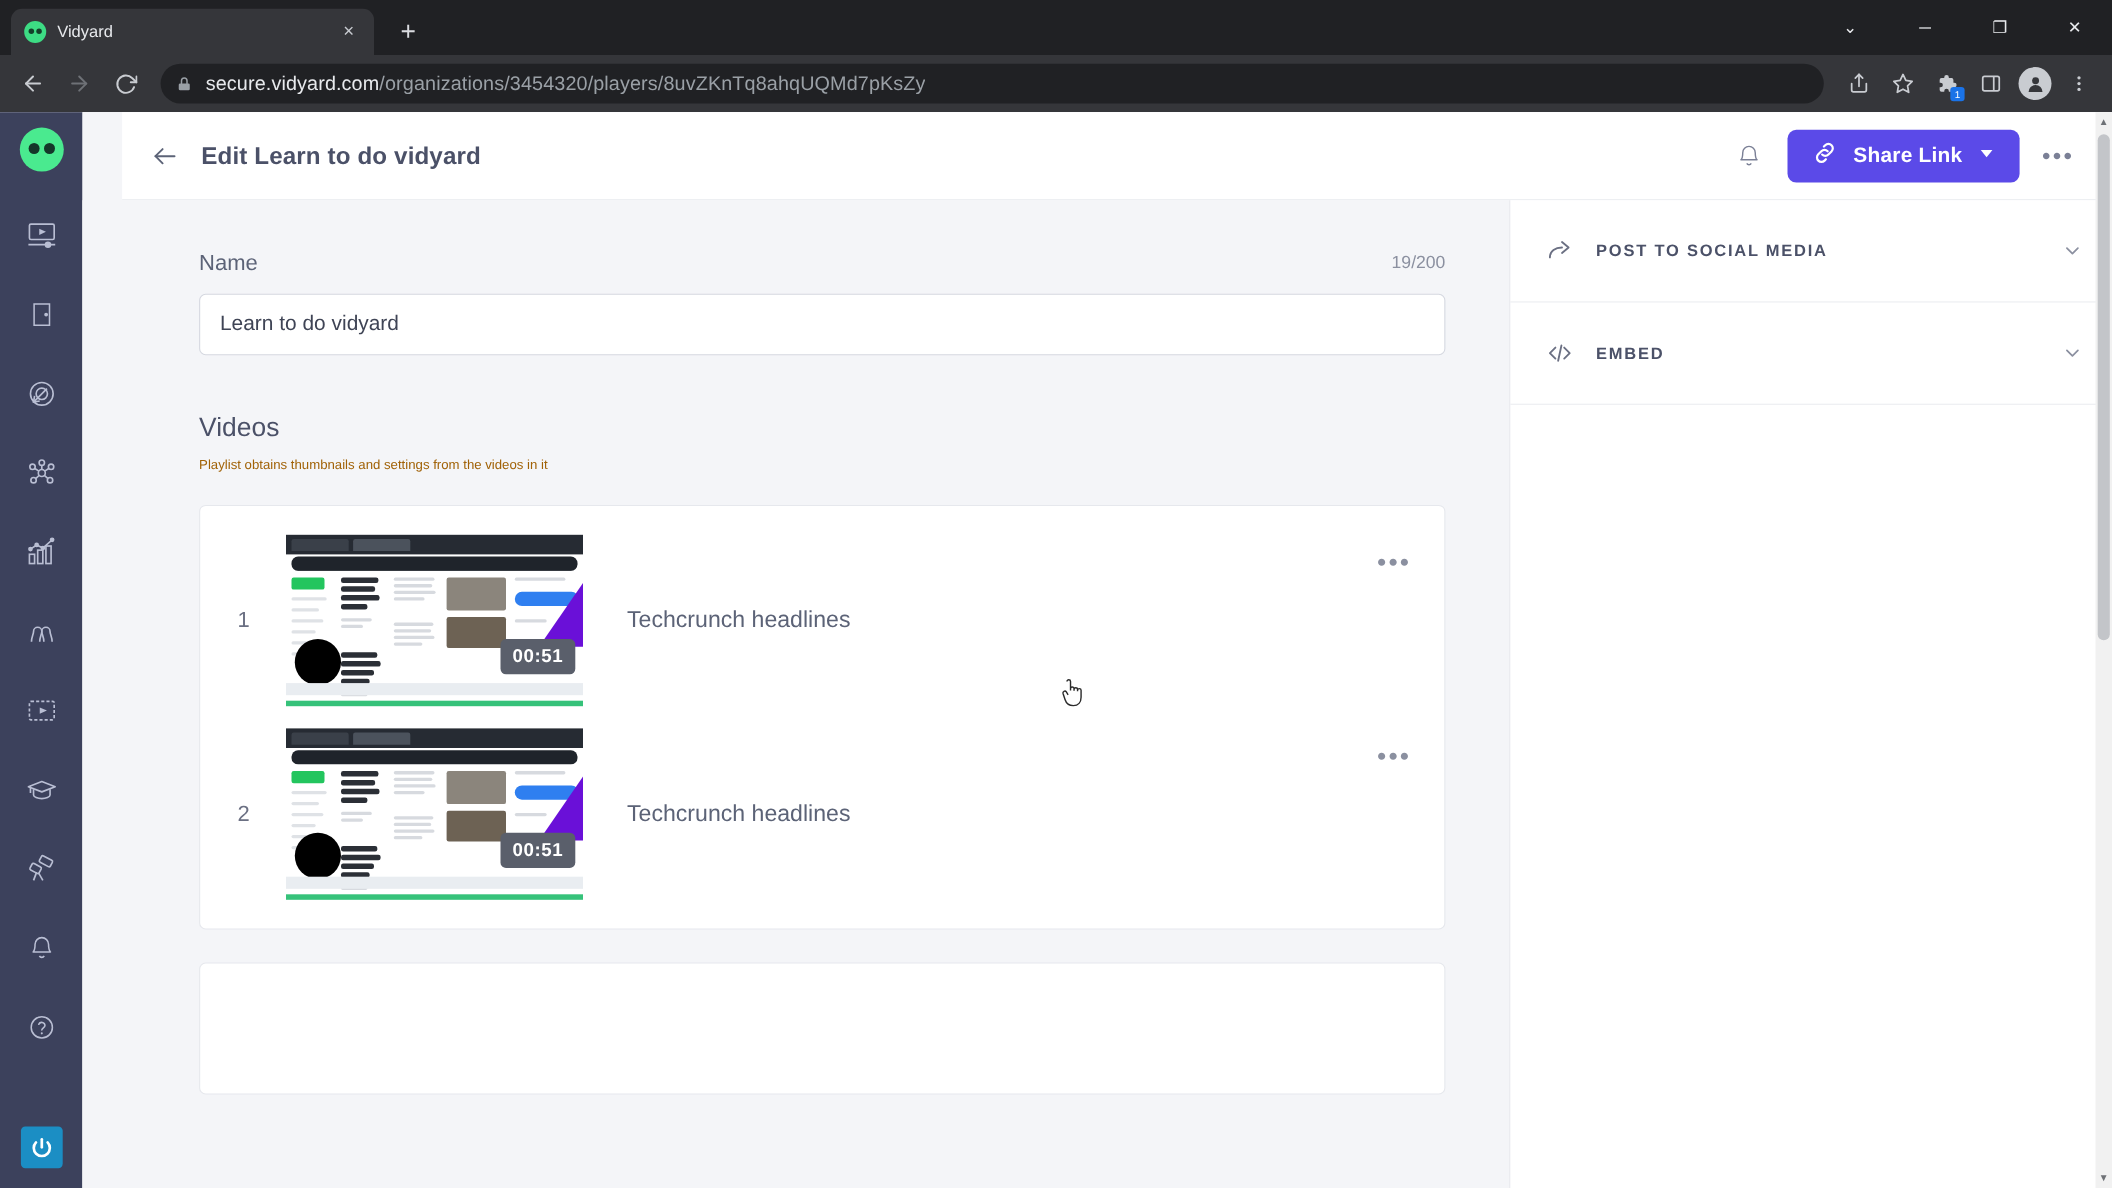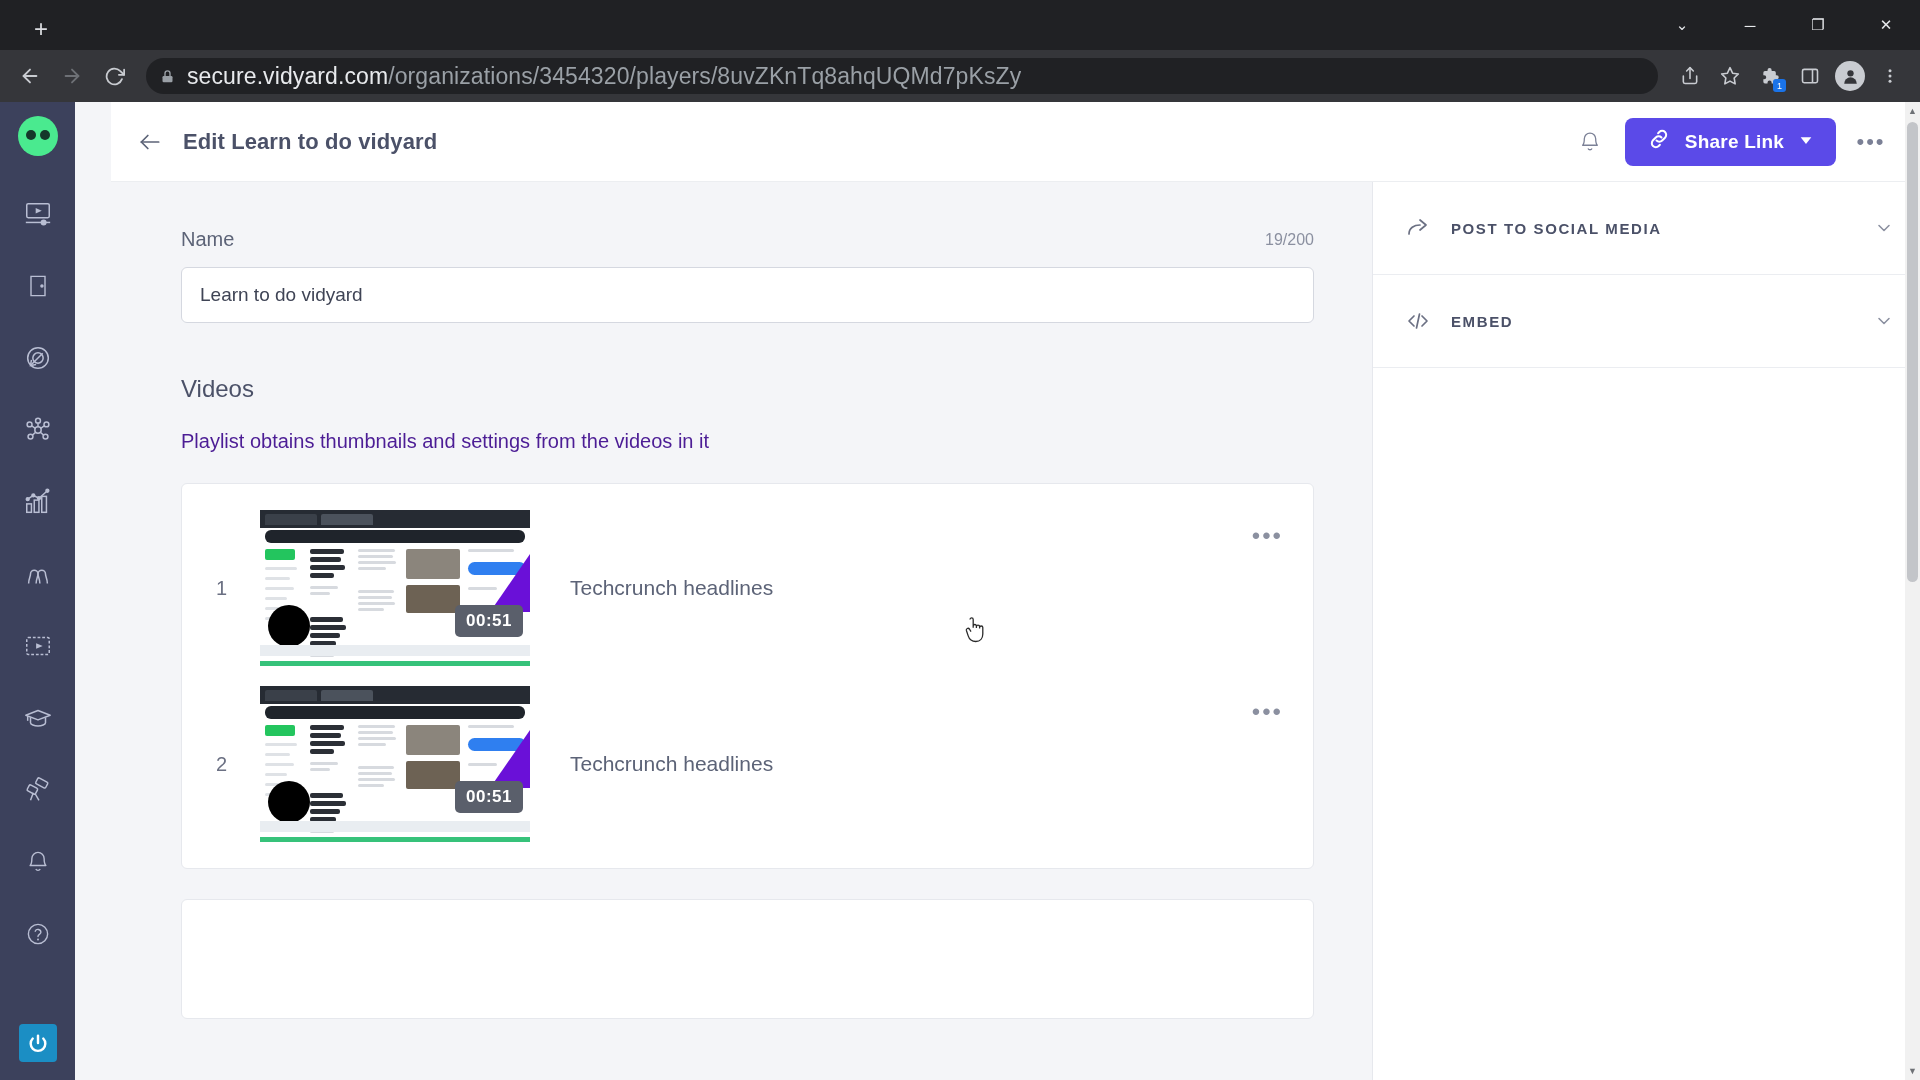--- a/index.html
+++ b/index.html
@@ -56,21 +56,21 @@
     width: 36px; height: 36px; display: flex; align-items: center; justify-content: center;
     color: #c9ccd1; border-radius: 50%; flex: none;
   }
   .navbtn.disabled { color: #6e7176; }
   .omnibox {
     flex: 1; height: 36px; background: #202124; border-radius: 18px;
     display: flex; align-items: center; padding: 0 14px; gap: 12px; margin: 0 8px;
     min-width: 0;
   }
   .omnibox .lock { color: #9aa0a6; flex: none; display: flex; }
-  .url { font-size: 23px; color: #e8eaed; white-space: nowrap; overflow: hidden; letter-spacing: .1px; text-align: right; }
+  .url { font-size: 18px; color: #e8eaed; white-space: nowrap; overflow: hidden; letter-spacing: .1px; text-align: right; }
   .url .dim { color: #9aa0a6; }
   .tb-icons { display: flex; align-items: center; gap: 4px; flex: none; }
   .tb-icon {
     width: 36px; height: 36px; display: flex; align-items: center; justify-content: center;
     color: #c9ccd1; position: relative;
   }
   .ext-badge {
     position: absolute; right: 2px; bottom: 2px; background: #1a73e8; color: #fff;
     font-size: 9px; width: 13px; height: 13px; border-radius: 3px;
     display: flex; align-items: center; justify-content: center;
@@ -135,21 +135,21 @@
   .field-label-row { display: flex; align-items: center; justify-content: space-between; }
   .field-label { font-size: 20px; color: #5c6377; }
   .char-count { font-size: 16px; color: #8b90a0; }
   .name-input {
     margin-top: 16px; width: 100%; height: 56px; border: 1px solid #d5d8e0; border-radius: 6px;
     background: #fff; font-size: 19px; color: #3f4455; padding: 0 18px;
     font-family: inherit; outline: none;
   }
 
   .section-title { margin-top: 52px; font-size: 24px; color: #4b5168; font-weight: 400; }
-  .section-sub { margin-top: 27px; font-size: 20px; color: #4c1d95; }
+  .section-sub { margin-top: 12px; font-size: 12px; color: #a16207; }
 
   .videos-card {
     margin-top: 30px; background: #fff; border: 1px solid #e6e8ed; border-radius: 6px;
     padding: 16px 0;
   }
   .video-row { display: flex; align-items: center; padding: 10px 30px 10px 34px; gap: 0; position: relative; }
   .row-index { width: 44px; font-size: 20px; color: #6b7083; flex: none; }
   .thumb {
     width: 270px; height: 156px; flex: none; position: relative; overflow: hidden;
     background: #fff; border-bottom: 5px solid #36c27a;
@@ -213,20 +213,25 @@
   .scroll-arrow { position: absolute; left: 0; width: 15px; height: 18px; display: flex; align-items: center; justify-content: center; color: #6e7176; font-size: 9px; }
 
   .cursor { position: absolute; left: 962px; top: 513px; color: #333; pointer-events: none; }
 </style>
 </head>
 <body>
 
 <div class="browser">
 
   <div class="tabstrip">
+    <div class="tab">
+      <span class="tab-favicon"></span>
+      <span class="tab-title">Vidyard</span>
+      <span class="tab-close">×</span>
+    </div>
     <div class="newtab">+</div>
     <div class="winctrls">
       <div class="winbtn">⌄</div>
       <div class="winbtn">─</div>
       <div class="winbtn">❐</div>
       <div class="winbtn">✕</div>
     </div>
   </div>
 
   <div class="toolbar">

